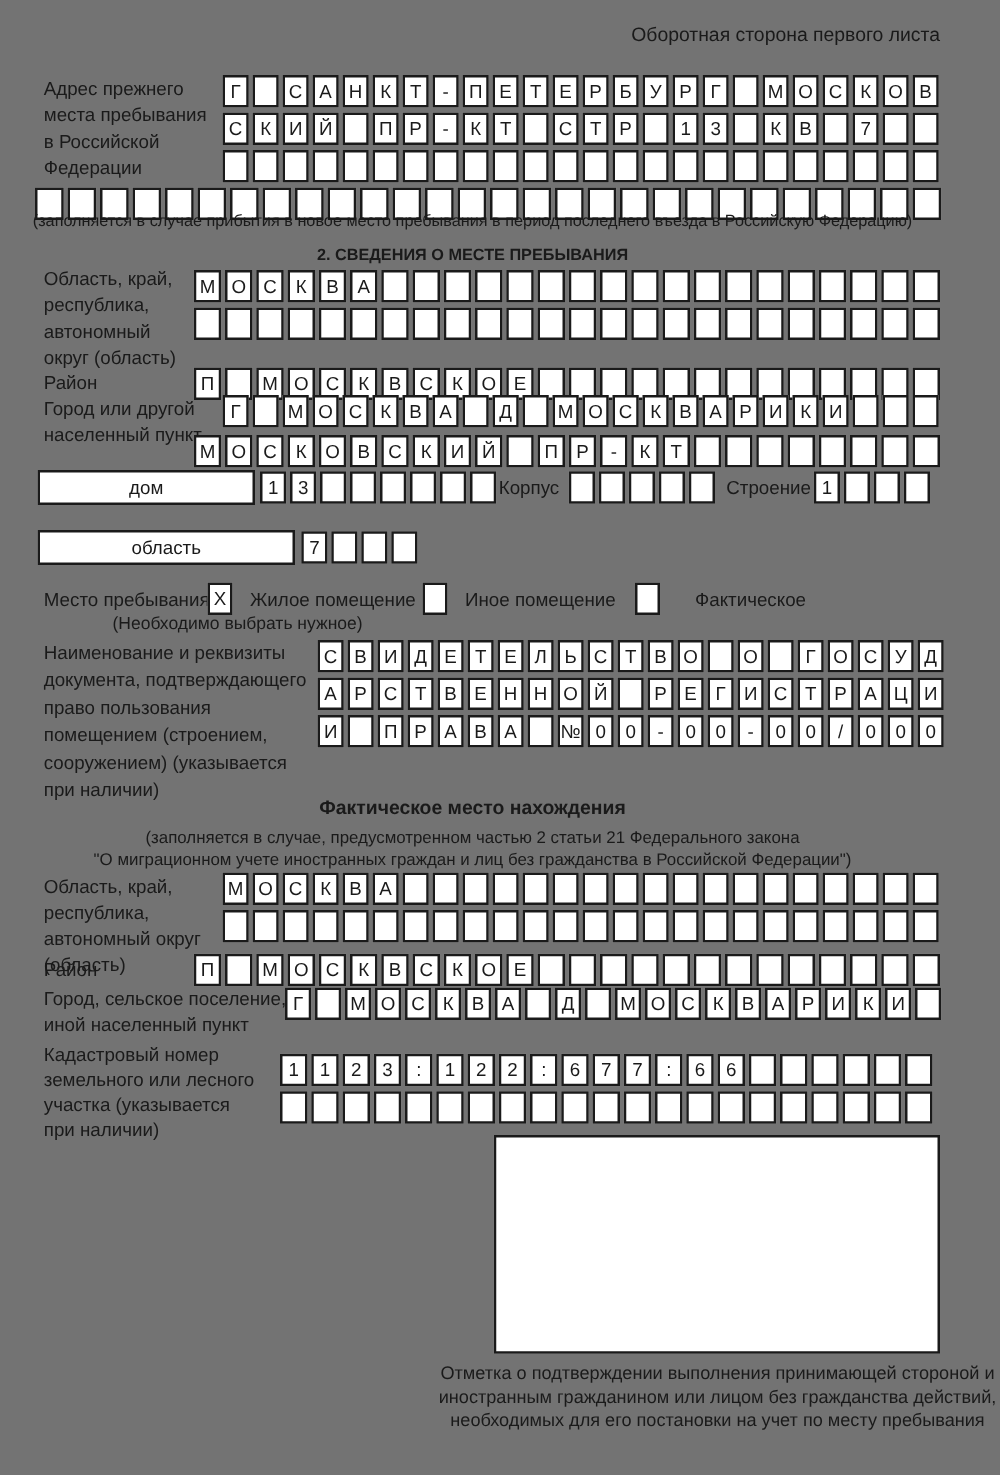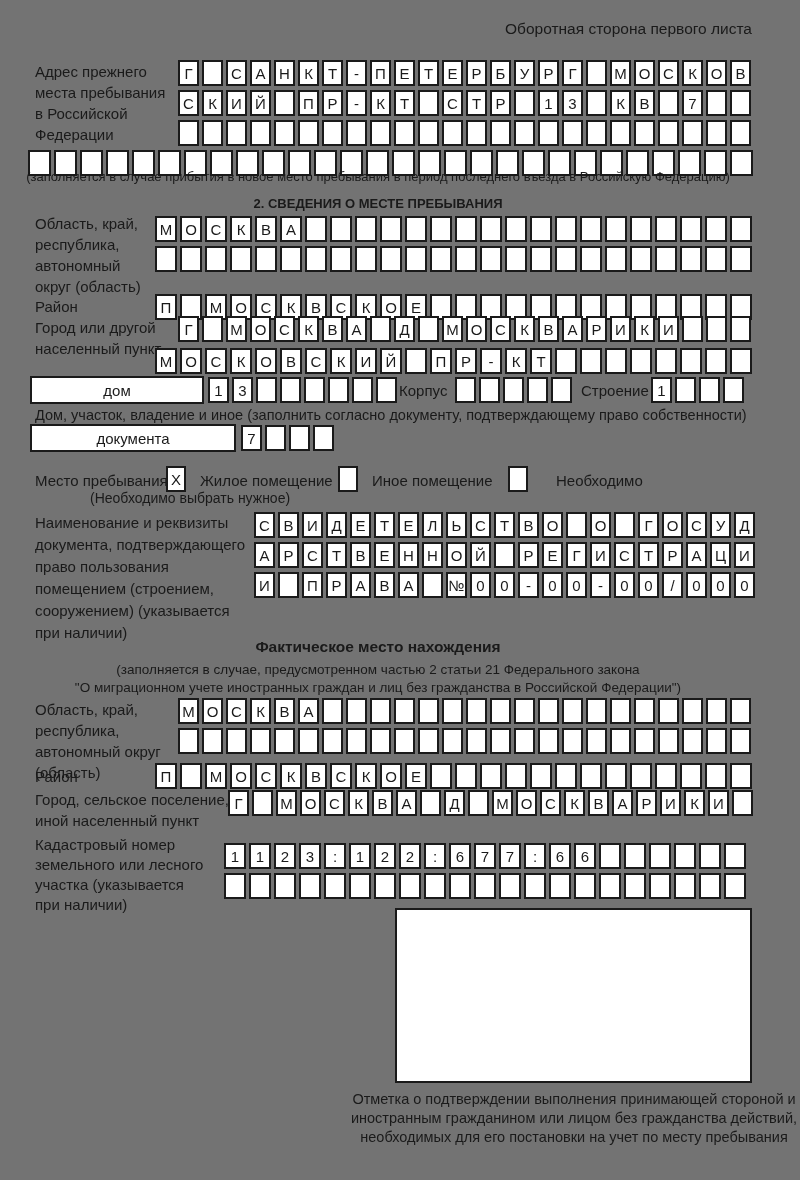--- a/index.html
+++ b/index.html
@@ -320,37 +320,36 @@
       <span class="cell"></span>
       <span class="cell"></span>
     </div>
   <div class="abs inline-label" style="left:581px;top:380px">Строение</div>
   <div class="abs cellrow" style="left:651px;top:377px">
       <span class="cell">1</span>
       <span class="cell"></span>
       <span class="cell"></span>
       <span class="cell"></span>
     </div>
-  <div class="abs caption" style="left:35px;top:407px">Дом, участок, владение и иное (заполнить согласно документу, подтверждающему право собственности)</div>
-
-  <div class="abs widebox" style="left:30px;top:424px;width:206px">документа</div>
+
+  <div class="abs widebox" style="left:30px;top:424px;width:206px">область</div>
   <div class="abs cellrow" style="left:241px;top:425px">
       <span class="cell">7</span>
       <span class="cell"></span>
       <span class="cell"></span>
       <span class="cell"></span>
     </div>
 
   <div class="abs inline-label" style="left:35px;top:470px">Место пребывания:</div>
   <div class="abs cbox" style="left:166px;top:466px">X</div>
   <div class="abs inline-label" style="left:200px;top:470px">Жилое помещение</div>
   <div class="abs cbox" style="left:338px;top:466px"></div>
   <div class="abs inline-label" style="left:372px;top:470px">Иное помещение</div>
   <div class="abs cbox" style="left:508px;top:466px"></div>
-  <div class="abs inline-label" style="left:556px;top:470px">Необходимо</div>
+  <div class="abs inline-label" style="left:556px;top:470px">Фактическое</div>
   <div class="abs hint" style="left:90px;top:490px;width:420px;text-align:left">(Необходимо выбрать нужное)</div>
 
   <div class="abs flabel" style="left:35px;top:512px;width:215px;line-height:22px">Наименование и реквизиты
 документа, подтверждающего
 право пользования
 помещением (строением,
 сооружением) (указывается
 при наличии)</div>
   <div class="abs cellrow" style="left:254px;top:512px">
       <span class="cell">С</span>

